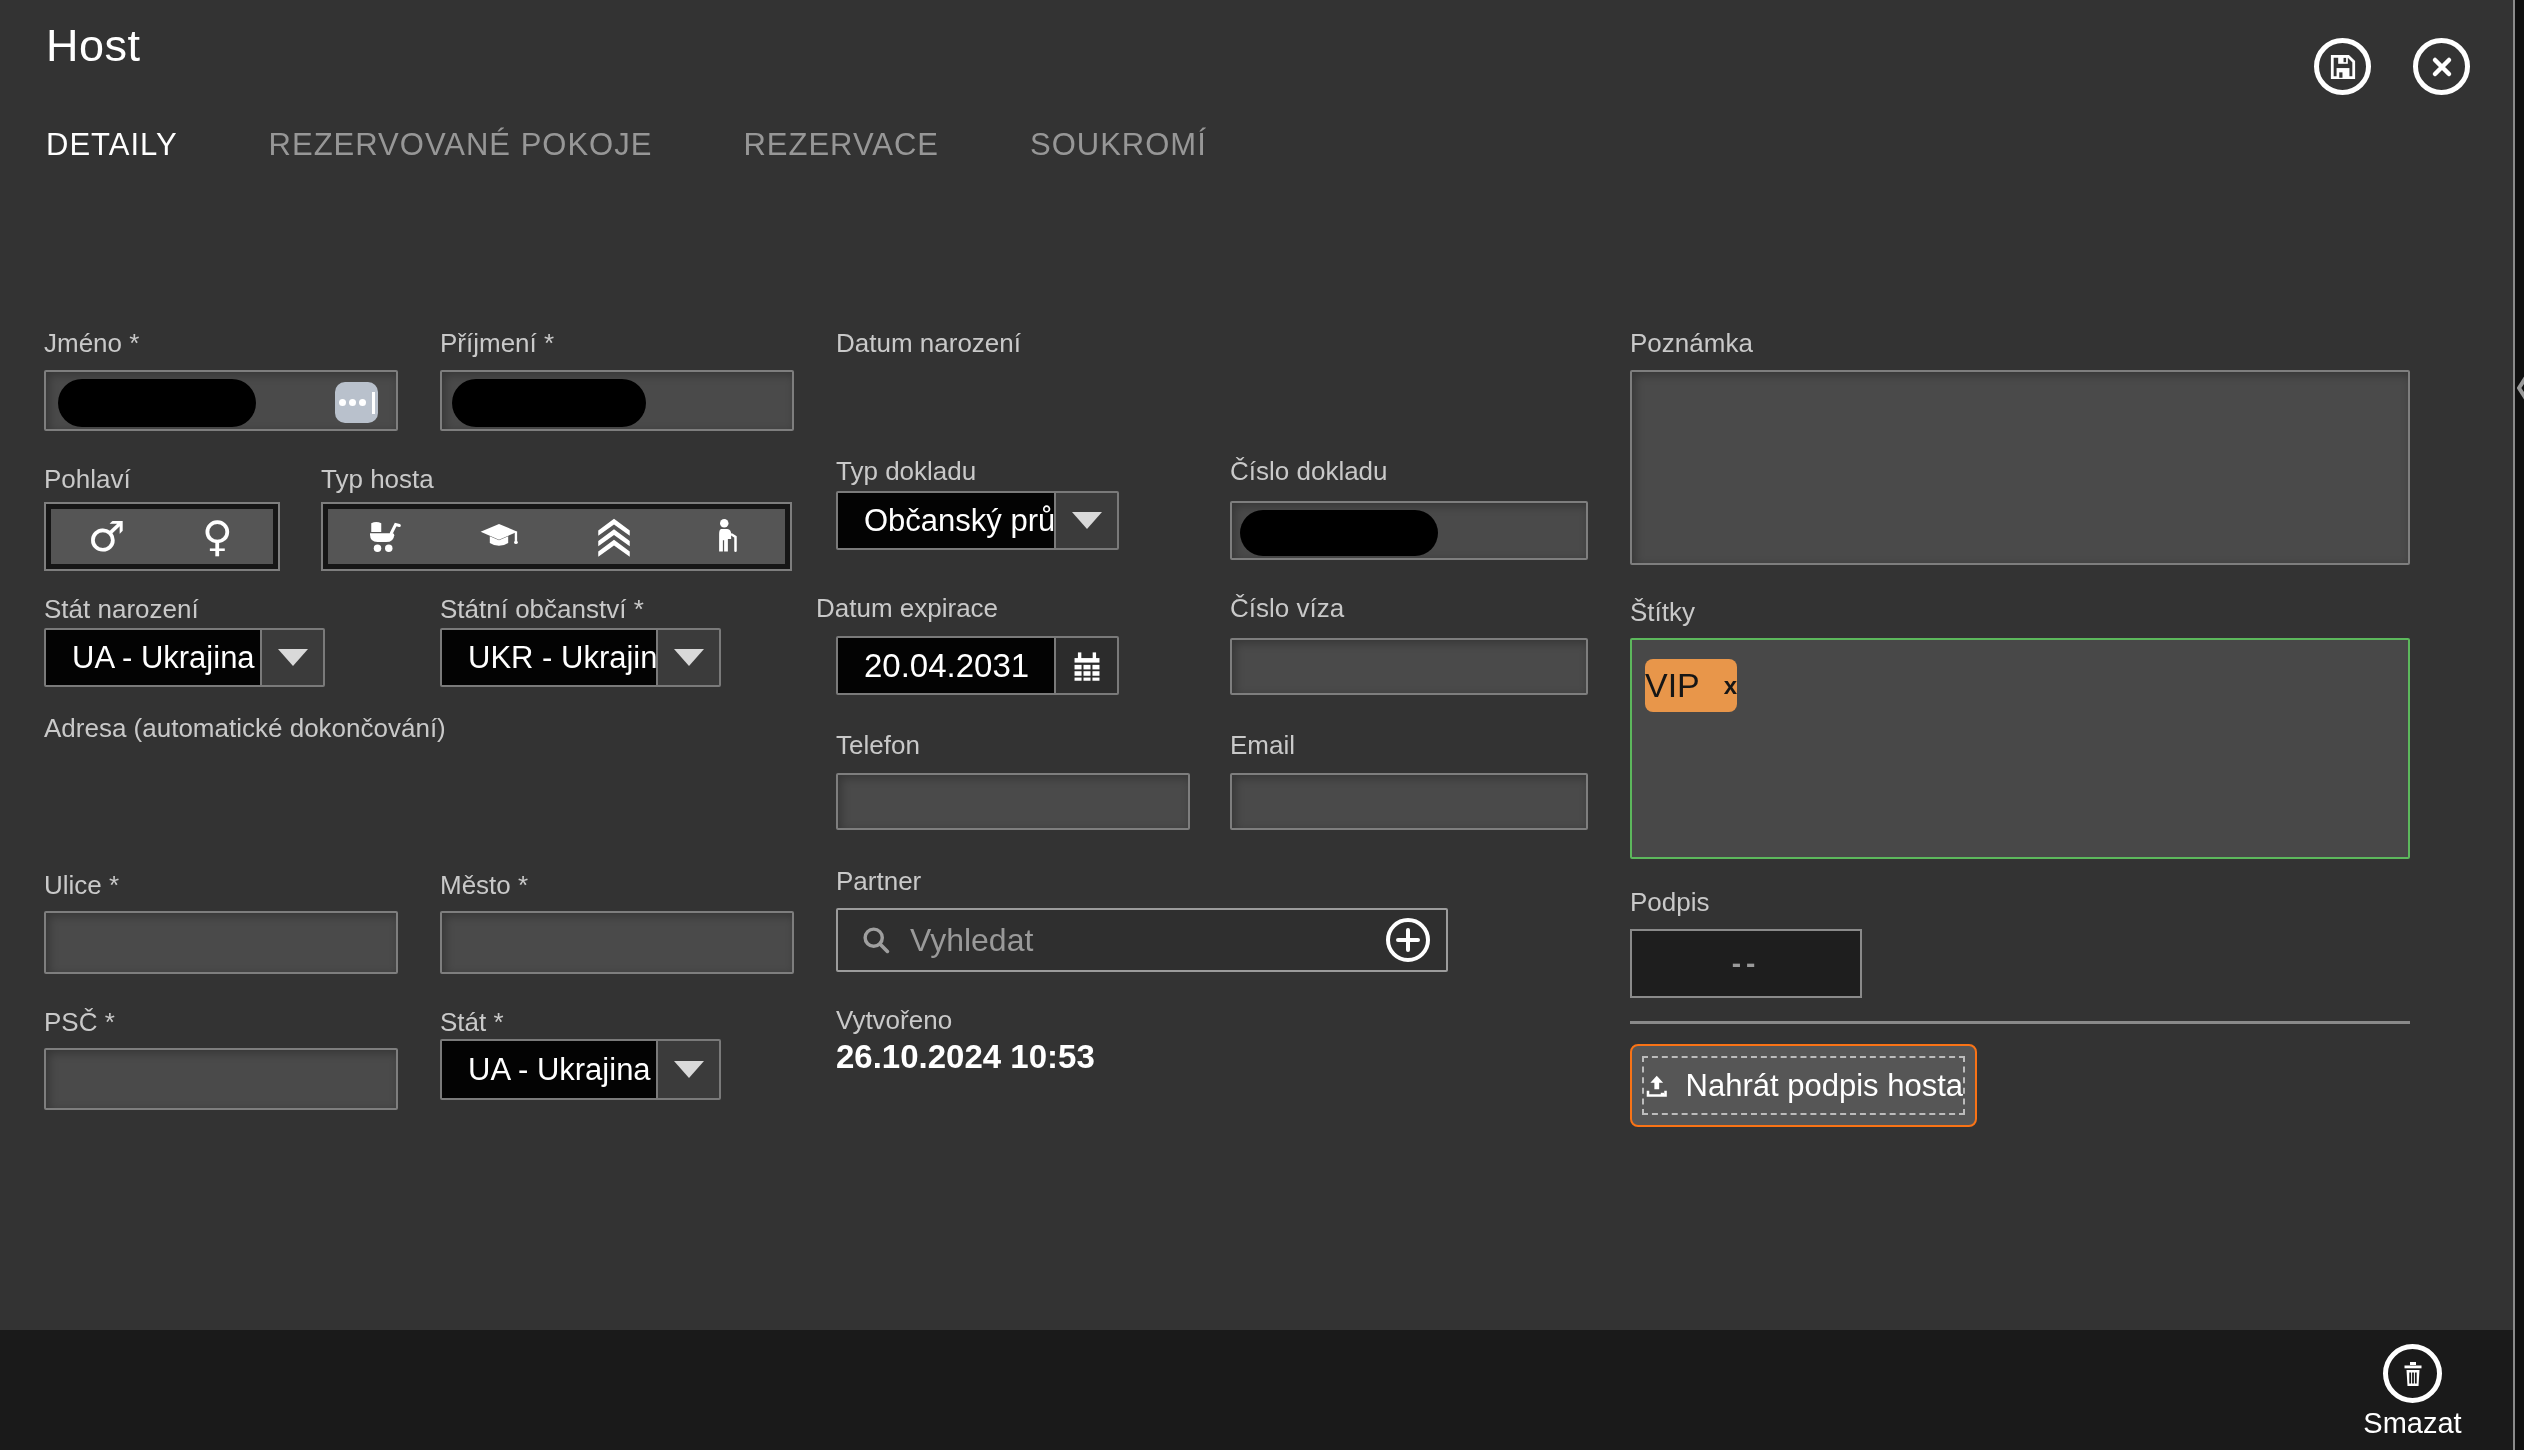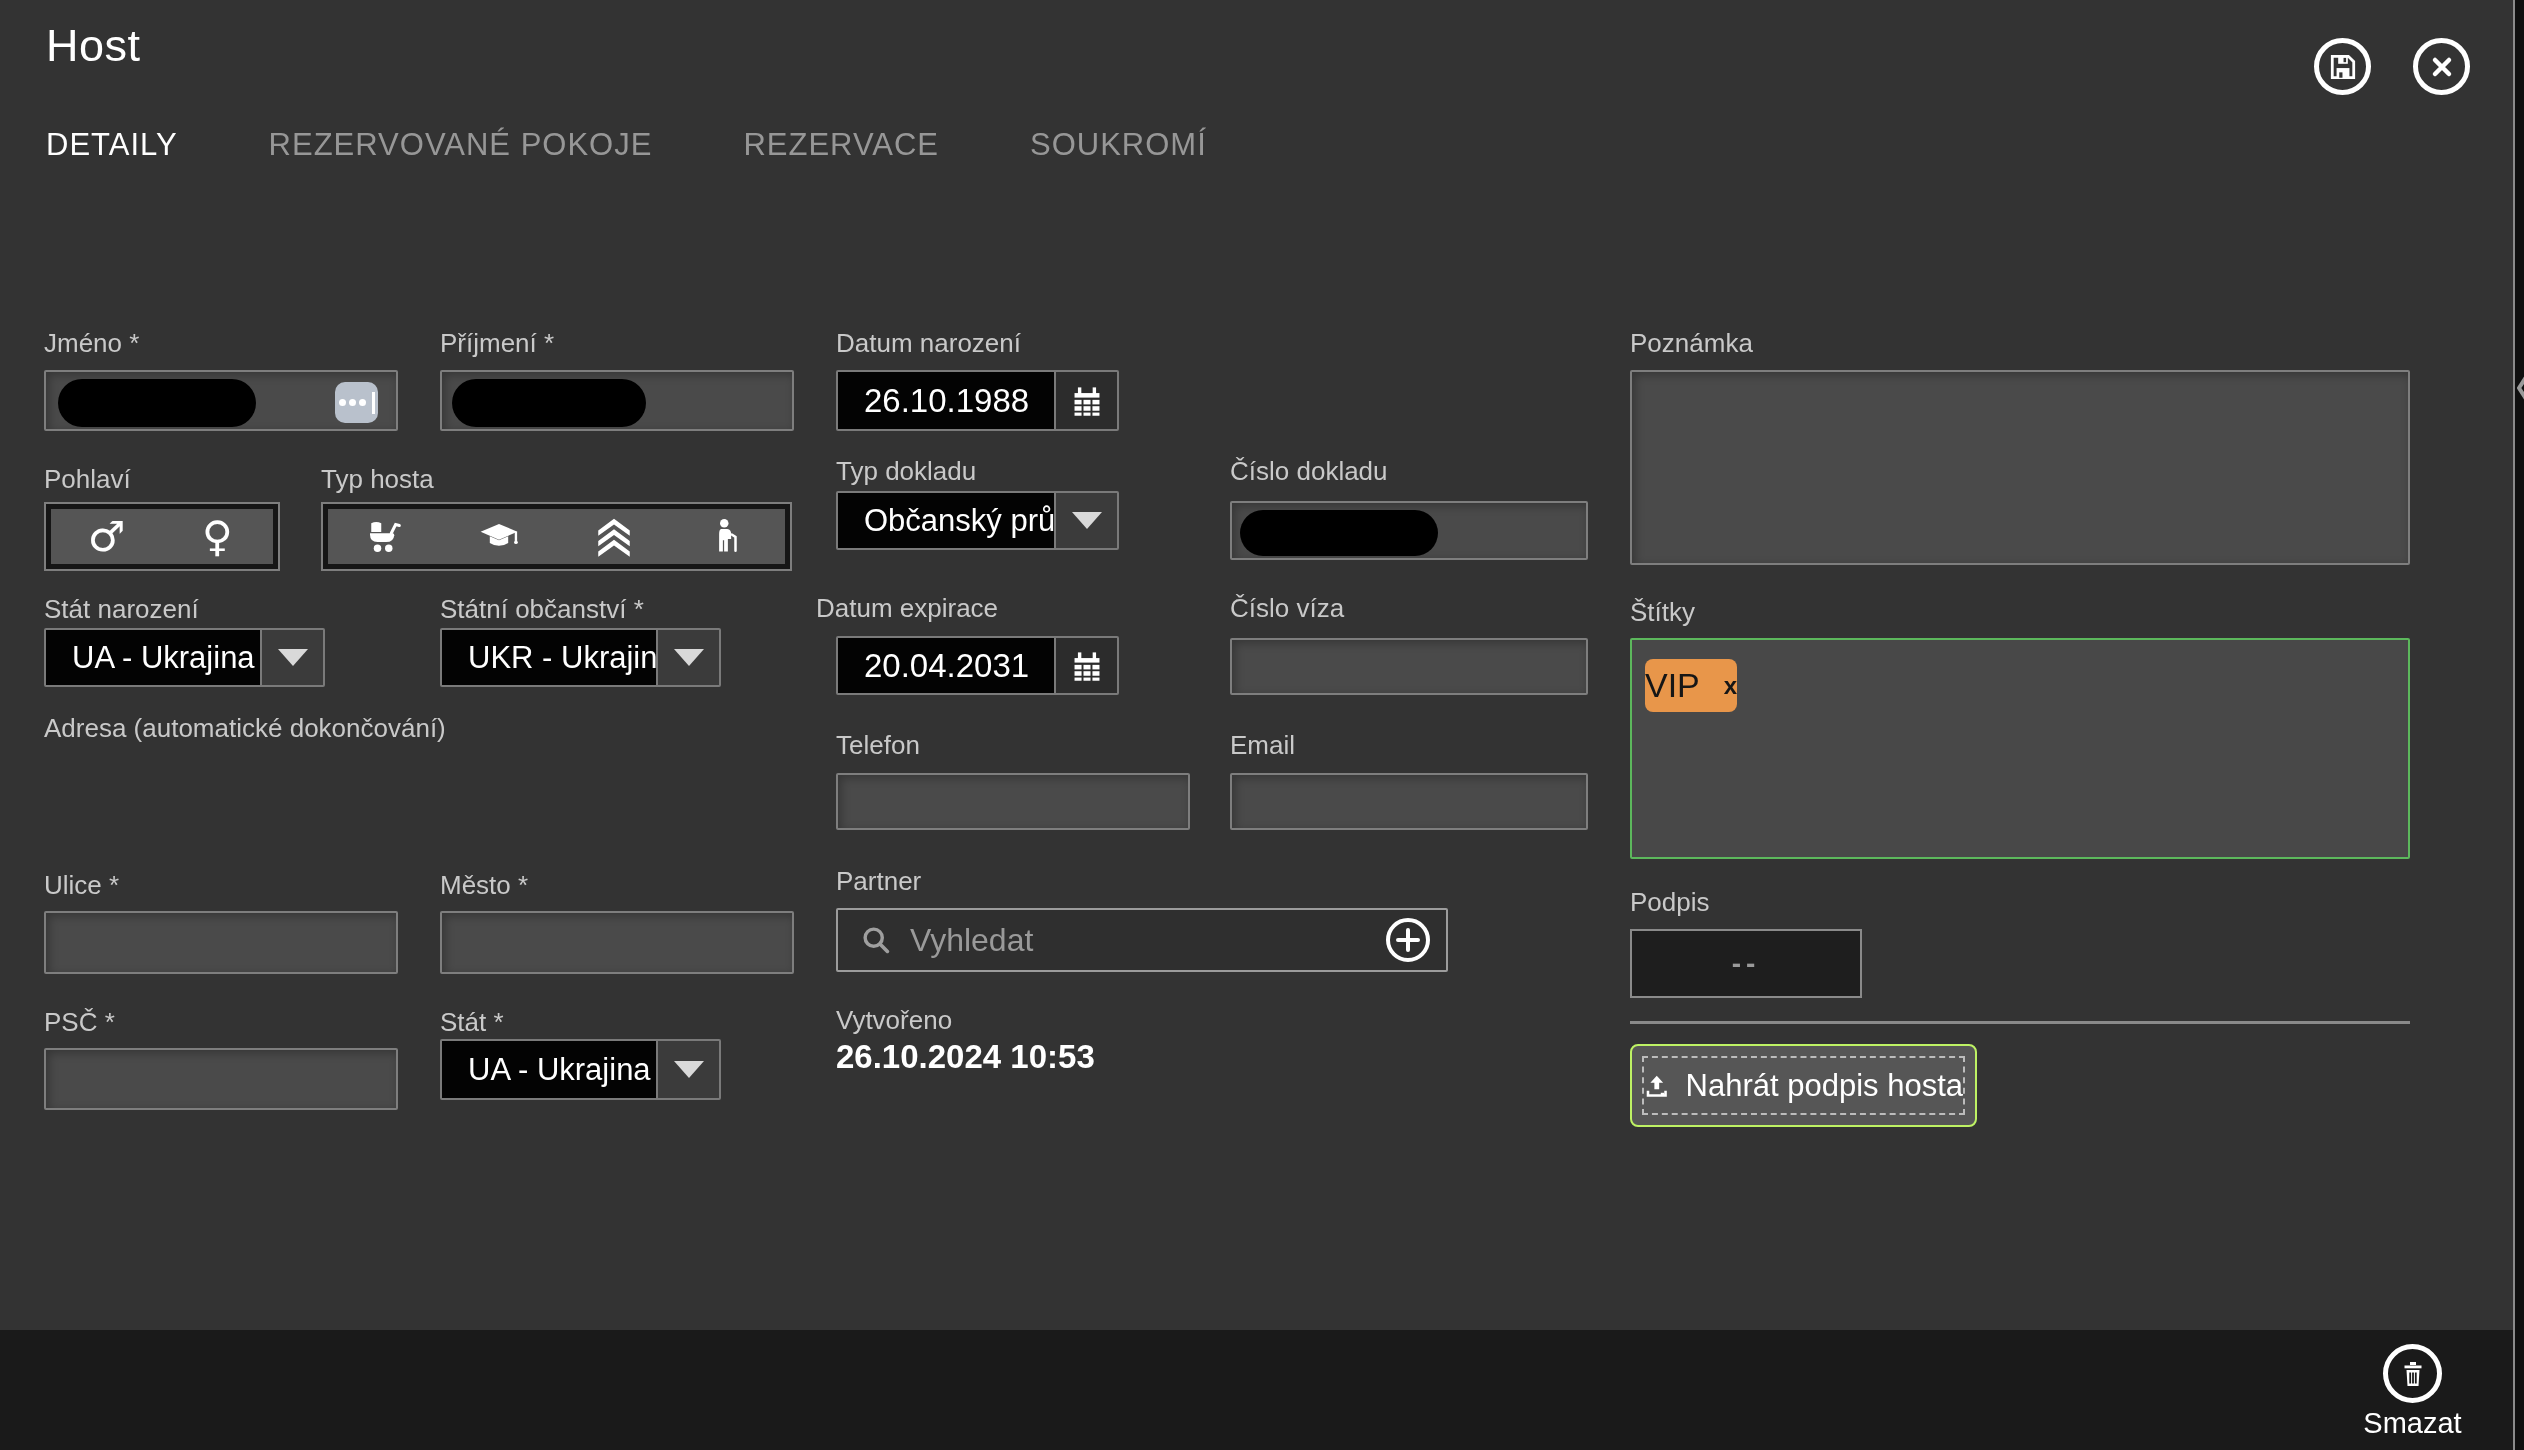--- a/index.html
+++ b/index.html
@@ -52,21 +52,21 @@
   .tagbox{background:#484848;border:2px solid #5cb85c;border-radius:2px;}
   .viptag{position:absolute;display:flex;align-items:center;justify-content:space-between;gap:12px;
           background:#e8964a;border-radius:8px;color:#161616;cursor:default;}
   .viptag .t{font-size:34px;font-weight:500;}
   .viptag .x{font-size:24px;font-weight:700;cursor:pointer;}
 
   
   .sigbox{background:#1e1e1e;border:2px solid #8a8a8a;display:flex;align-items:center;justify-content:center;
           color:#9a9a9a;font-size:28px;font-weight:700;letter-spacing:5px;cursor:pointer;}
   .divider{background:#8a8a8a;}
-  .upload-btn{background:#565656;border:2px solid #bef264;border-radius:8px;padding:10px;cursor:pointer;}
+  .upload-btn{background:#565656;border:2px solid #f97316;border-radius:8px;padding:10px;cursor:pointer;}
   .upload-inner{width:100%;height:100%;border:2px dashed #bcbcbc;display:flex;align-items:center;justify-content:center;gap:16px;box-sizing:border-box;}
   .upload-inner span{color:#ffffff;font-size:31px;white-space:nowrap;}
 
   
   .autofill{position:absolute;background:#b9c1cc;border-radius:10px;display:flex;align-items:center;justify-content:center;gap:3px;cursor:pointer;}
   .autofill .d{width:7px;height:7px;border-radius:50%;background:#ffffff;}
   .autofill .bar{width:3px;height:22px;background:#ffffff;margin-left:3px;}
 
   
   .footer{background:#1a1a1a;}
@@ -206,41 +206,20 @@
 
   <div class="abs lbl" style="left:440px;top:1008px;">Stát *</div>
   <div class="abs blackbox" style="left:440px;top:1039px;width:281px;height:61px;">
     <div class="bb-value">UA - Ukrajina</div>
     <div class="bb-side arrow-side">
         <i class="tri"></i>
       </div>
   </div>
 
   <div class="abs lbl" style="left:836px;top:329px;">Datum narození</div>
-  <div class="abs blackbox" style="left:836px;top:370px;width:283px;height:61px;">
-    <div class="bb-value" style="font-size:33px;">26.10.1988</div>
-    <div class="bb-side cal-side">
-      <svg width="34" height="34" viewBox="0 0 30 30">
-        <rect x="7" y="3" width="3" height="6" fill="#fff"></rect>
-          <rect x="20" y="3" width="3" height="6" fill="#fff"></rect>
-        <rect x="4" y="8" width="22" height="4" fill="#fff"></rect>
-        <g fill="#fff">
-          <rect x="4" y="14" width="6.2" height="4"></rect>
-            <rect x="11.9" y="14" width="6.2" height="4"></rect>
-            <rect x="19.8" y="14" width="6.2" height="4"></rect>
-          <rect x="4" y="19.6" width="6.2" height="4"></rect>
-            <rect x="11.9" y="19.6" width="6.2" height="4"></rect>
-            <rect x="19.8" y="19.6" width="6.2" height="4"></rect>
-          <rect x="4" y="25.2" width="6.2" height="2.8"></rect>
-            <rect x="11.9" y="25.2" width="6.2" height="2.8"></rect>
-            <rect x="19.8" y="25.2" width="6.2" height="2.8"></rect>
-        </g>
-      </svg>
-    </div>
-  </div>
 
   <div class="abs lbl" style="left:836px;top:457px;">Typ dokladu</div>
   <div class="abs blackbox" style="left:836px;top:491px;width:283px;height:59px;">
     <div class="bb-value">Občanský průkaz</div>
     <div class="bb-side arrow-side">
         <i class="tri"></i>
       </div>
   </div>
 
   <div class="abs lbl" style="left:1230px;top:457px;">Číslo dokladu</div>

